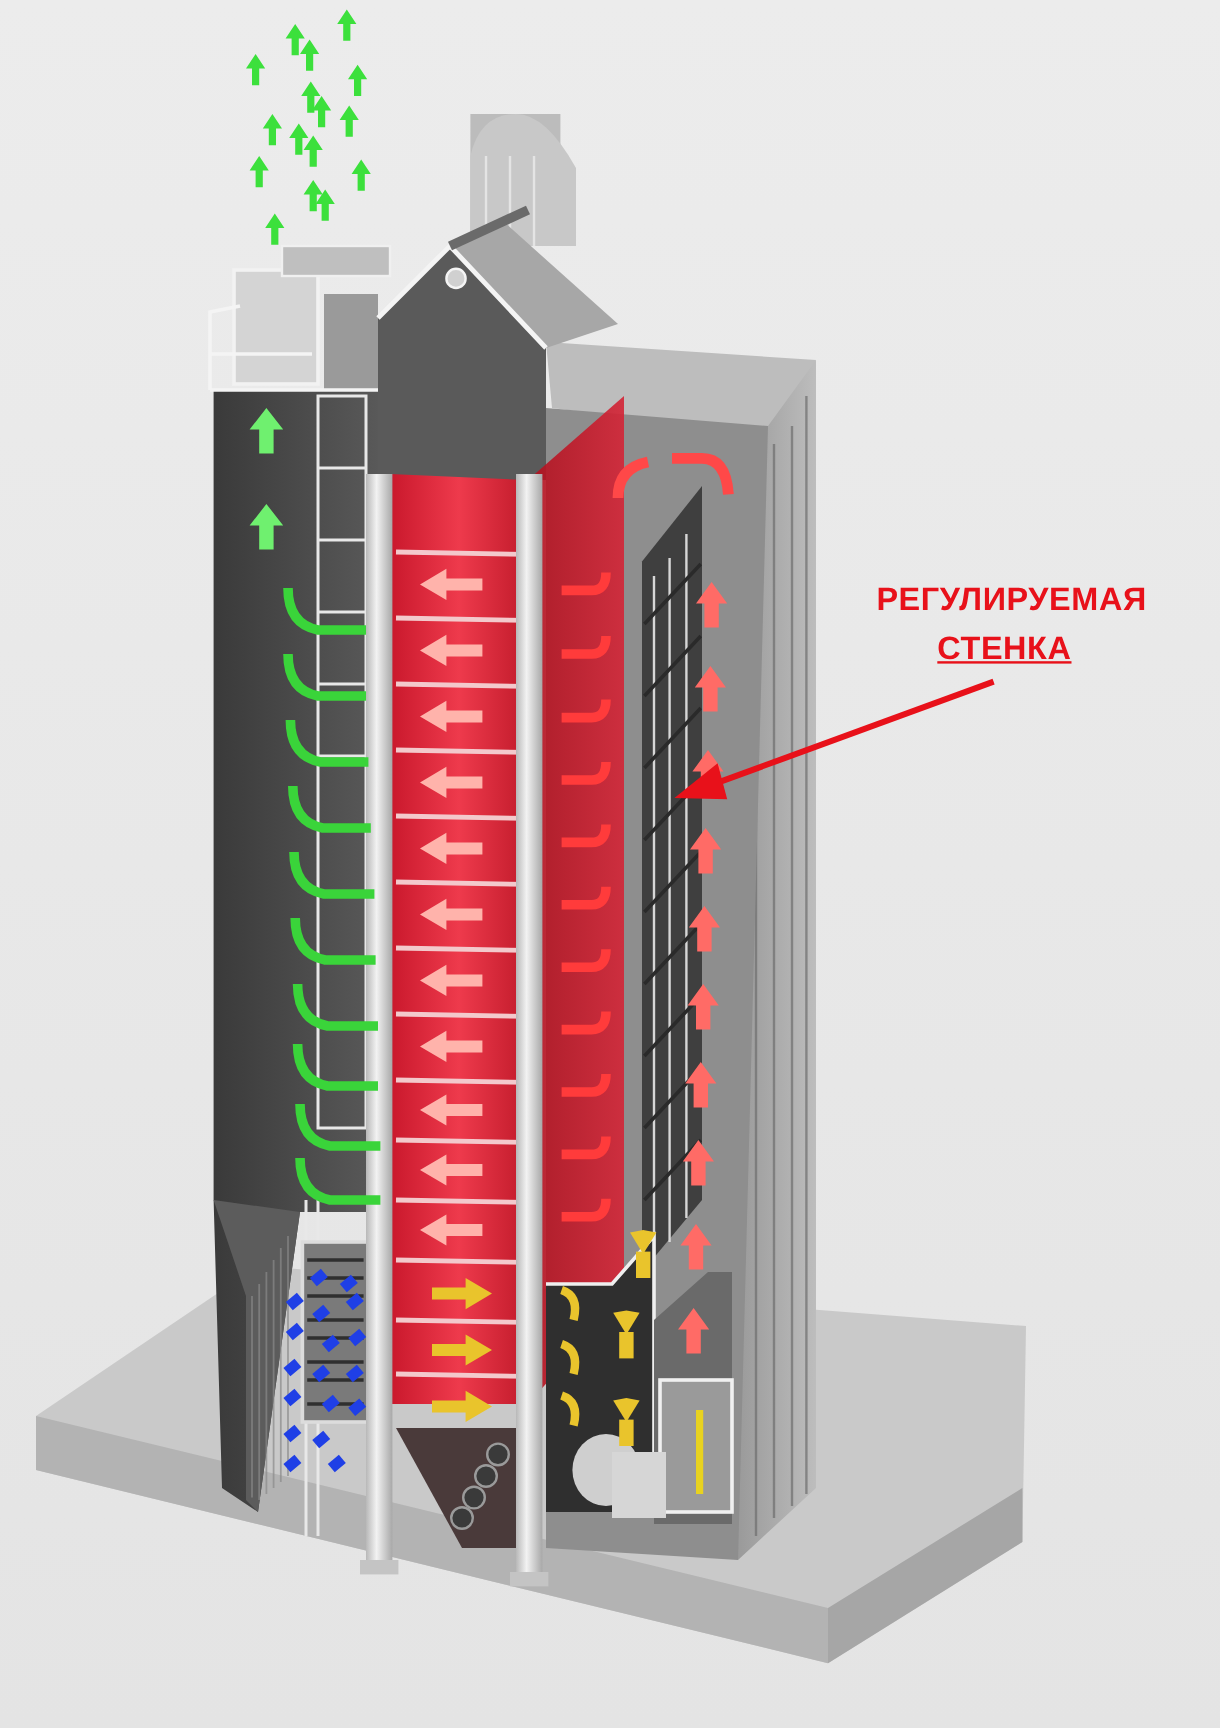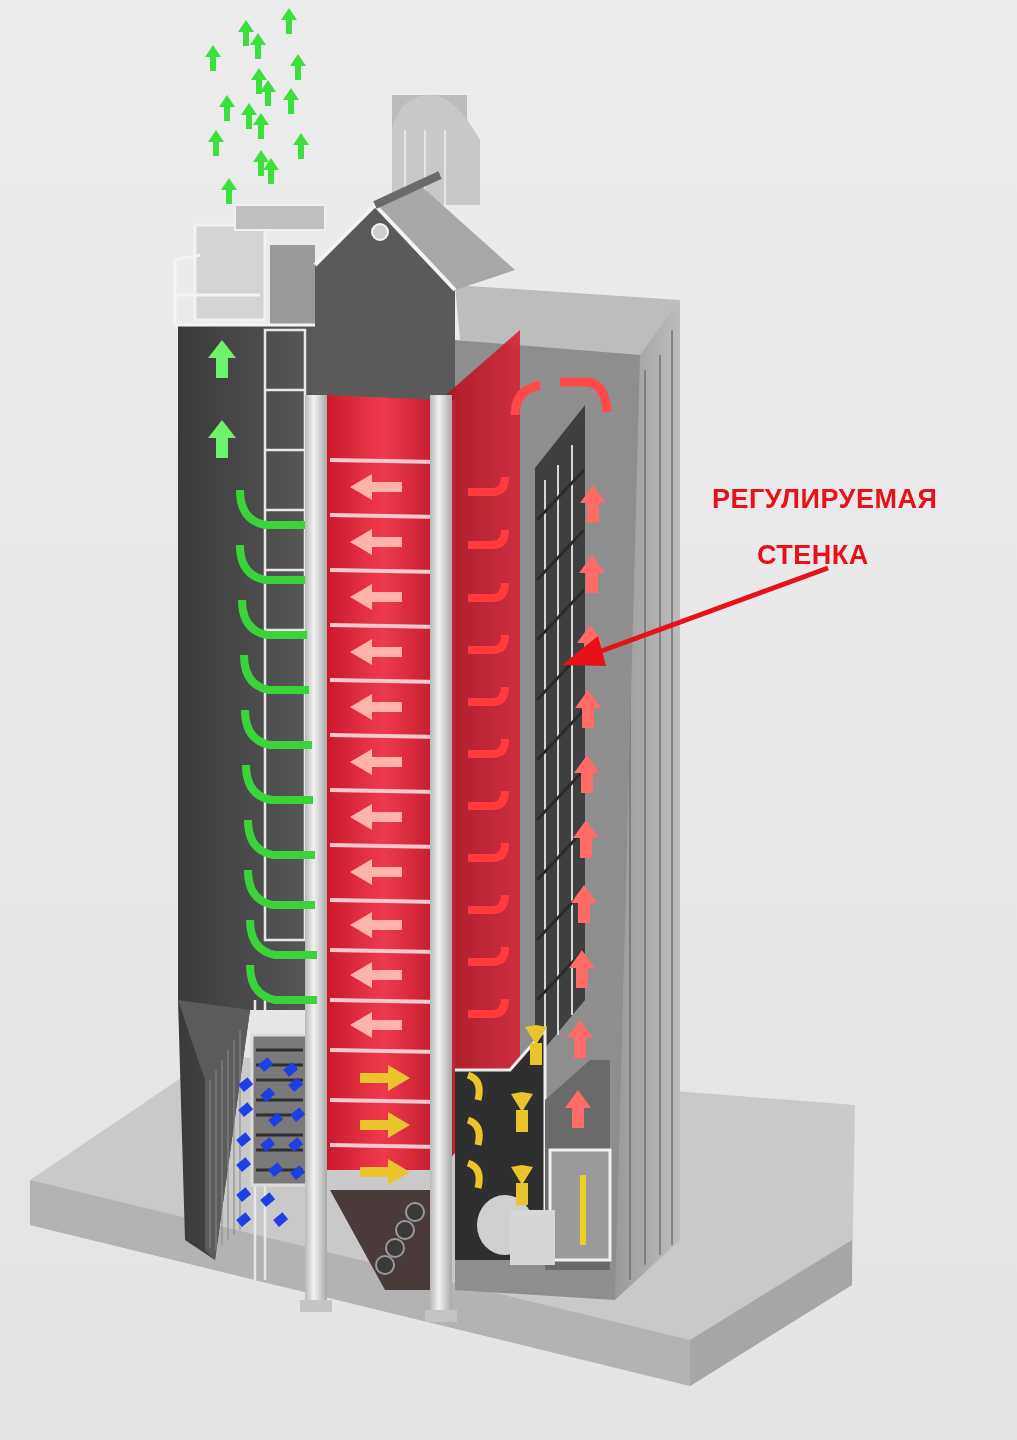--- a/index.html
+++ b/index.html
@@ -1,20 +1,20 @@
 <!DOCTYPE html>
 <html><head>
 <meta charset="utf-8">
 <style>
   html, body { margin: 0; padding: 0; }
   body { width: 1017px; height: 1440px; background: #e9e9e9; overflow: hidden; position: relative; font-family: "Liberation Sans", sans-serif; }
   #scene { position: absolute; left: 0; top: 0; width: 1017px; height: 1440px; }
-  .label { position: absolute; color: #e8111a; font-family: "Liberation Sans", sans-serif; font-weight: bold; font-size: 27px; letter-spacing: 0.5px; text-align: left; line-height: 38px; }
+  .label { position: absolute; color: #e8111a; font-family: "Liberation Sans", sans-serif; font-weight: bold; font-size: 27px; letter-spacing: 0.5px; text-align: center; line-height: 38px; }
   #label-line1 { left: 712px; top: 480px; width: 262px; }
-  #label-line2 { left: 757px; top: 536px; width: 160px; }
+  #label-line2 { left: 757px; top: 521px; width: 160px; text-decoration: underline; }
 </style>
 </head>
 <body>
 
 <svg id="scene" viewBox="0 0 1017 1440" xmlns="http://www.w3.org/2000/svg">
   <defs>
     <linearGradient id="gBg" x1="0" y1="0" x2="0" y2="1">
       <stop offset="0" stop-color="#ececec"></stop>
         <stop offset="1" stop-color="#e4e4e4"></stop>
     </linearGradient>

